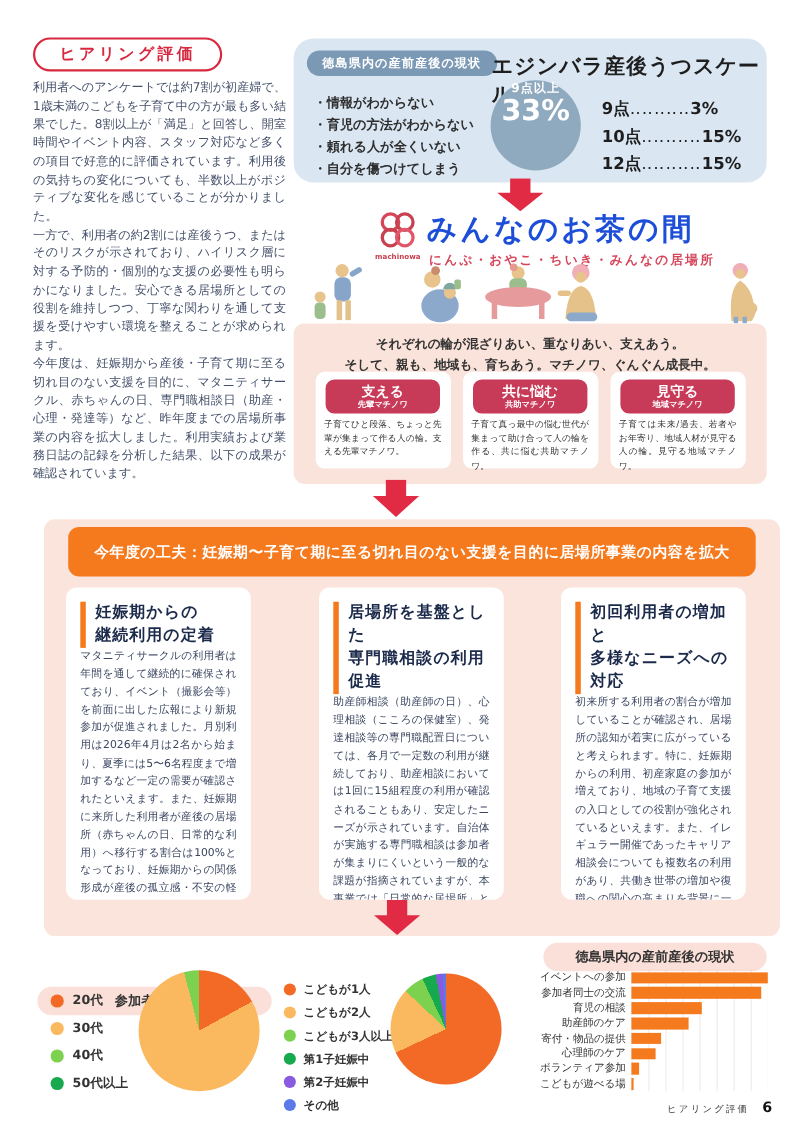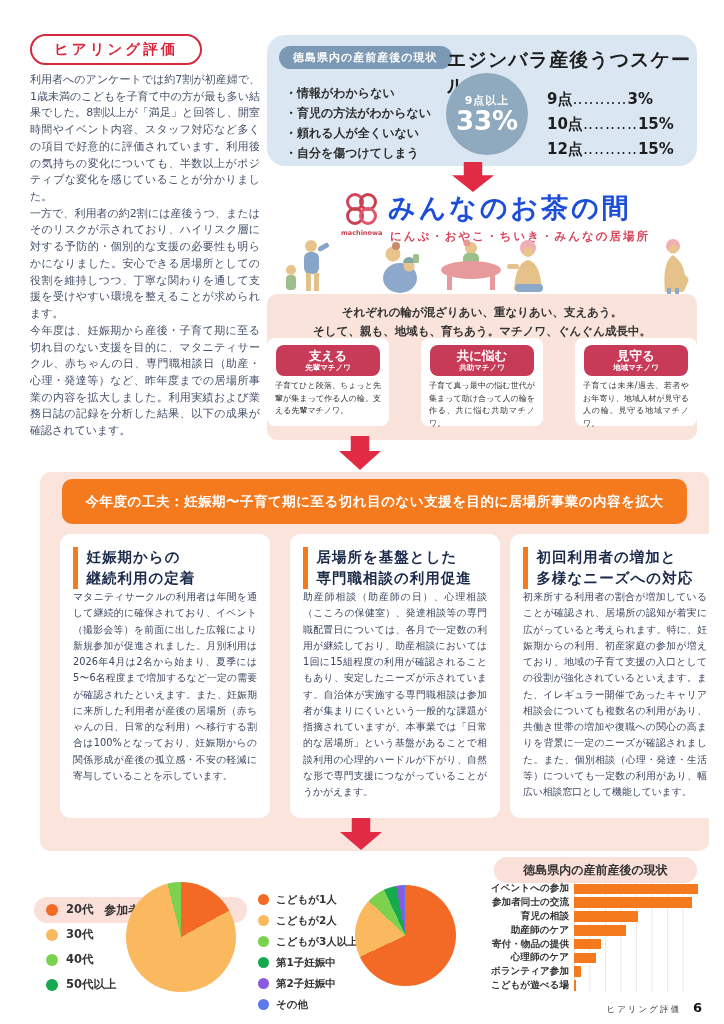--- a/index.html
+++ b/index.html
@@ -15,21 +15,21 @@
          line-height:1.52;text-align:justify;}
   .intro p{margin:0;}
 
   
   .edi{position:absolute;left:267px;top:35px;width:430px;height:131px;background:#DAE7F3;border-radius:18px;}
   .edi-tag{position:absolute;left:12px;top:11px;background:#7B99B4;color:#fff;font-size:11px;font-weight:bold;
            border-radius:14px;padding:4px 14px;letter-spacing:1px;}
   .edi-title{position:absolute;left:180px;top:12px;font-size:19px;font-weight:bold;color:#1E1E1E;letter-spacing:1px;}
   .edi-bullets{position:absolute;left:18px;top:48px;font-size:12px;font-weight:bold;color:#2F2F2F;line-height:1.68;}
   .edi-circle{position:absolute;left:179px;top:38px;width:82px;height:82px;border-radius:50%;
-              background:#8FA9BE;color:#fff;display:flex;flex-direction:column;align-items:center;justify-content:center;}
+              background:#8FA9BE;color:#fff;display:flex;flex-direction:column;align-items:center;}
   .edi-circle .cl{font-size:11px;font-weight:bold;letter-spacing:1px;}
   .edi-circle .cv{font-size:26px;font-weight:bold;line-height:1.05;}
   .edi-scores{position:absolute;left:280px;top:52px;font-size:15px;font-weight:bold;color:#1E1E1E;line-height:1.68;}
   .score-row .dots{letter-spacing:1px;font-weight:normal;}
 
   
   .arrow{position:absolute;background:#E12B44;
          clip-path:polygon(28% 0,72% 0,72% 44%,100% 44%,50% 100%,0 44%,28% 44%);}
   .arrow1{left:452px;top:162px;width:42px;height:30px;}
   .arrow2{left:339px;top:436px;width:42px;height:34px;}
@@ -39,32 +39,32 @@
   .logo-mark{position:absolute;left:341px;top:189px;width:40px;height:40px;}
   .logo-word{position:absolute;left:341px;top:229px;width:40px;text-align:center;font-size:6.5px;font-weight:bold;color:#C7414F;}
   .m-title{position:absolute;left:388px;top:190px;font-size:27px;font-weight:bold;color:#1d4ed8;letter-spacing:3px;}
   .m-sub{position:absolute;left:390px;top:229px;font-size:11.5px;font-weight:bold;color:#D6465A;letter-spacing:2px;}
   .illus{position:absolute;left:275px;top:236px;}
 
   
   .wa{position:absolute;left:267px;top:294px;width:430px;height:146px;background:#FAE3DB;border-radius:10px;}
   .wa-lead{width:100%;text-align:center;font-size:11.5px;font-weight:bold;color:#333;line-height:1.62;}
   .wa-lead1{margin-top:9px;}
-  .wa-cards{position:absolute;left:0;top:44px;width:100%;display:flex;justify-content:center;gap:32px;}
+  .wa-cards{position:absolute;left:0;top:44px;width:100%;display:flex;justify-content:center;gap:11px;}
   .wa-card{width:123px;height:88px;background:#fff;border-radius:8px;box-sizing:border-box;}
   .wa-pill{margin:7px auto 4px;width:104px;background:#C73B58;color:#fff;border-radius:8px;text-align:center;padding:3px 0 3px;}
   .wa-pill .t{font-size:12.5px;font-weight:bold;line-height:1.2;}
   .wa-pill .s{font-size:7.5px;font-weight:bold;}
   .wa-body{font-size:8px;color:#333;line-height:1.58;padding:0 8px;text-align:justify;}
 
   
   .res{position:absolute;left:40px;top:472px;width:669px;height:379px;background:#FBE4DC;border-radius:10px;}
   .res-banner{position:absolute;left:22px;top:7px;width:625px;height:45px;background:#F5791D;border-radius:10px;
               color:#fff;font-size:13.5px;font-weight:bold;display:flex;align-items:center;justify-content:center;letter-spacing:.5px;}
-  .res-card{position:absolute;top:62px;width:210px;height:284px;background:#fff;border-radius:10px;box-sizing:border-box;
+  .res-card{position:absolute;top:62px;width:168px;height:284px;background:#fff;border-radius:10px;box-sizing:border-box;
             padding:13px 13px 10px;overflow:hidden;}
   .res-card.c0{left:20px;} .res-card.c1{left:250px;} .res-card.c2{left:470px;}
   .res-title{display:flex;gap:9px;}
   .res-bar{width:4.5px;background:#F5791D;flex:0 0 4.5px;}
   .res-title-text{font-size:14.5px;font-weight:bold;color:#1B2A4A;line-height:1.45;letter-spacing:1px;}
   .res-body{margin-top:0;font-size:9.8px;color:#3A4560;line-height:1.66;text-align:justify;}
 
   
   .chart-pill{position:absolute;top:857px;height:26px;background:#FAE0D8;border-radius:14px;
               display:flex;align-items:center;justify-content:center;font-size:12px;font-weight:bold;color:#333;}
@@ -82,21 +82,21 @@
   .lg1 .legend-item{height:21px;}
   .lg1 .legend-dot{width:11px;height:11px;margin-right:7px;}
   .lg1 .legend-label{font-size:10.5px;}
 
   .pie{position:absolute;border-radius:50%;}
   .pie0{left:126px;top:882px;width:110px;height:110px;}
   .pie1{left:355px;top:885px;width:101px;height:101px;}
 
   .bars{position:absolute;left:487px;top:882px;width:211px;}
   .bar-row{display:flex;align-items:center;height:13.8px;}
-  .bar-label{width:87px;flex:0 0 87px;text-align:right;font-size:9.6px;font-weight:bold;color:#333;padding-right:5px;box-sizing:border-box;white-space:nowrap;}
+  .bar-label{width:87px;flex:0 0 87px;text-align:right;font-size:9.6px;font-weight:normal;color:#333;padding-right:5px;box-sizing:border-box;white-space:nowrap;}
   .bar-track{flex:1;height:100%;position:relative;
              background-image:linear-gradient(90deg,rgba(160,120,110,0.18) 1px,transparent 1px);
              background-size:12.5% 100%;}
   .bar-fill{position:absolute;left:0;top:1.6px;height:10.6px;background:#F5791D;display:block;}
 
   .footer{position:absolute;right:22px;top:1000px;display:flex;align-items:baseline;}
   .footer .fl{font-size:8.5px;color:#3A3A3A;letter-spacing:2px;}
   .footer .fp{font-size:13px;font-weight:bold;color:#111;margin-left:12px;}
 </style>
 </head>

